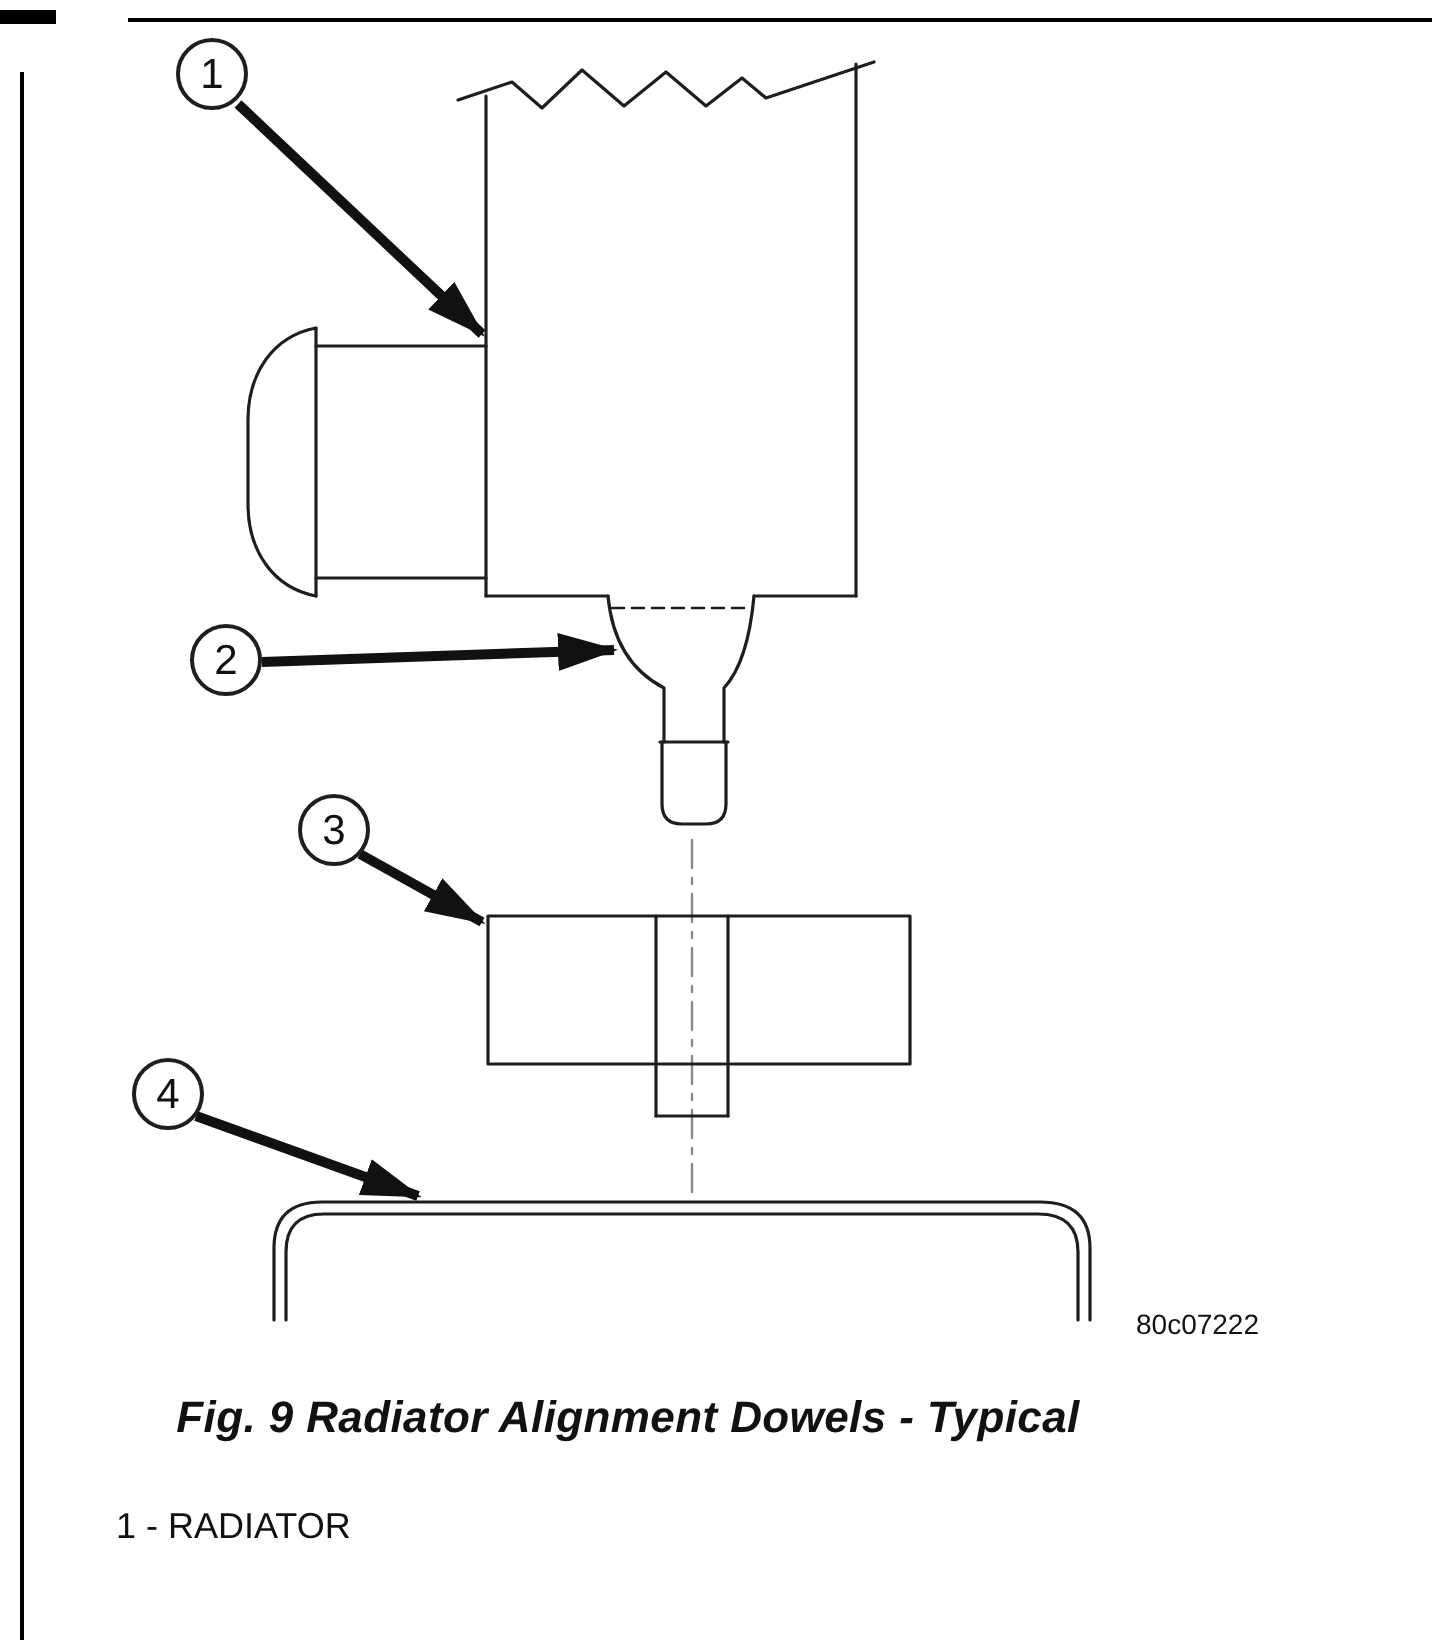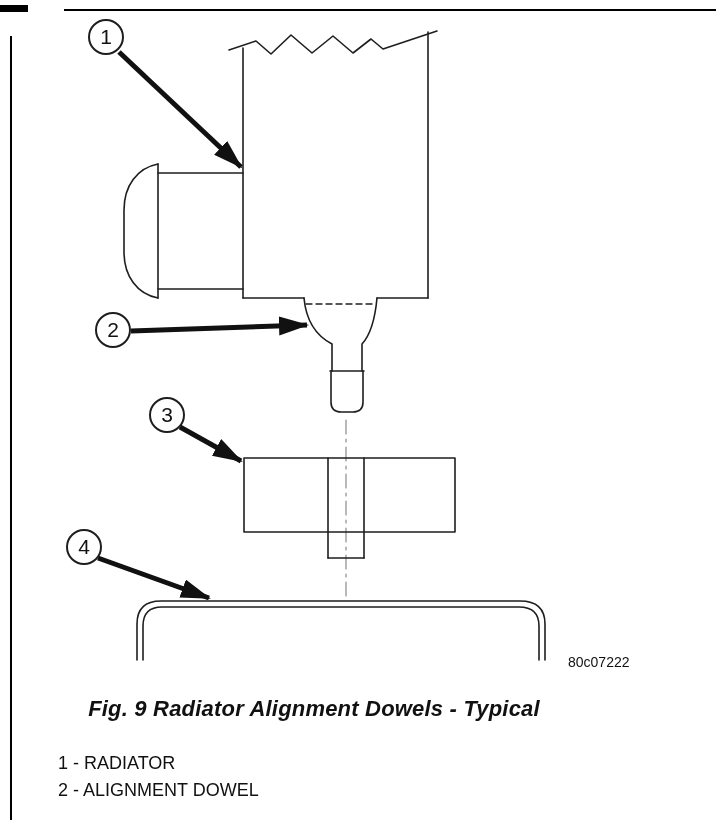--- a/index.html
+++ b/index.html
@@ -112,16 +112,15 @@
       <text x="84" y="554">4</text>
     </g>
 
     <text x="568" y="667" fill="#111" font-family="Liberation Sans, sans-serif" font-size="14">80c07222</text>
   </svg>
 
   <div class="caption">Fig. 9 Radiator Alignment Dowels - Typical</div>
 
   <ol class="legend">
     <li>1 - RADIATOR</li>
-    <li>2 - ALIGNMENT DOWEL</li>
   </ol>
 
 </div>
 
 </body></html>

